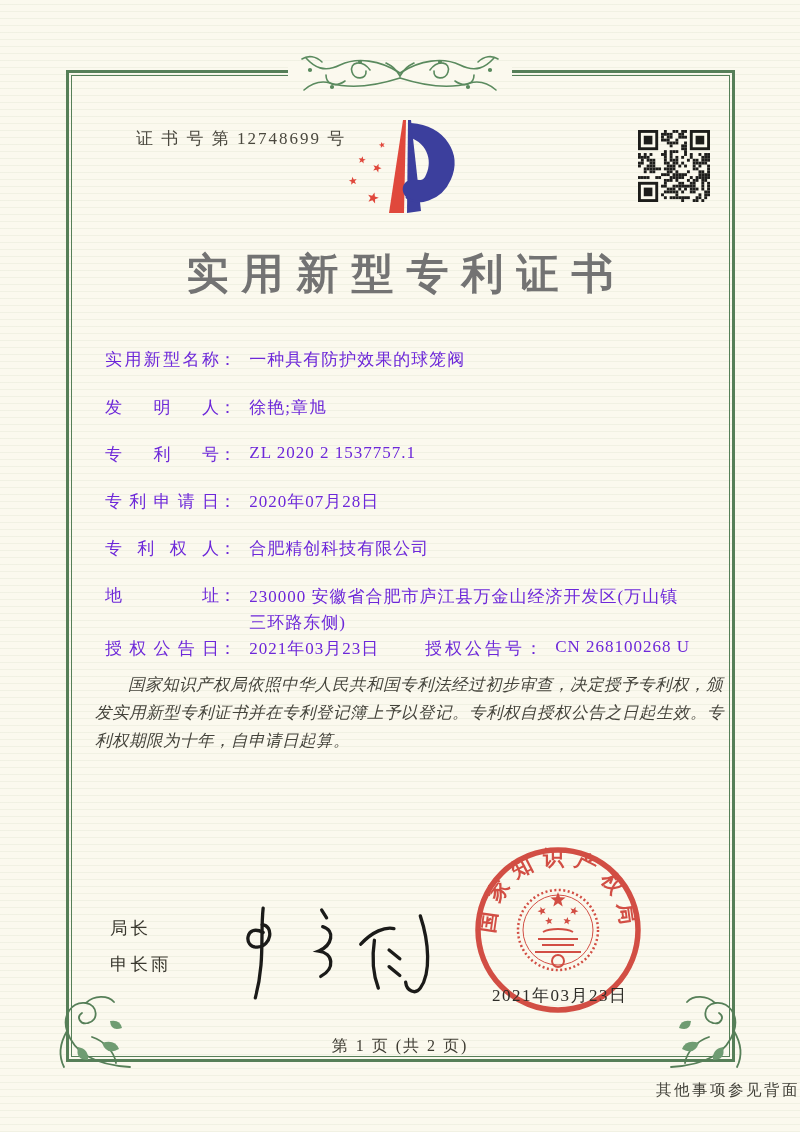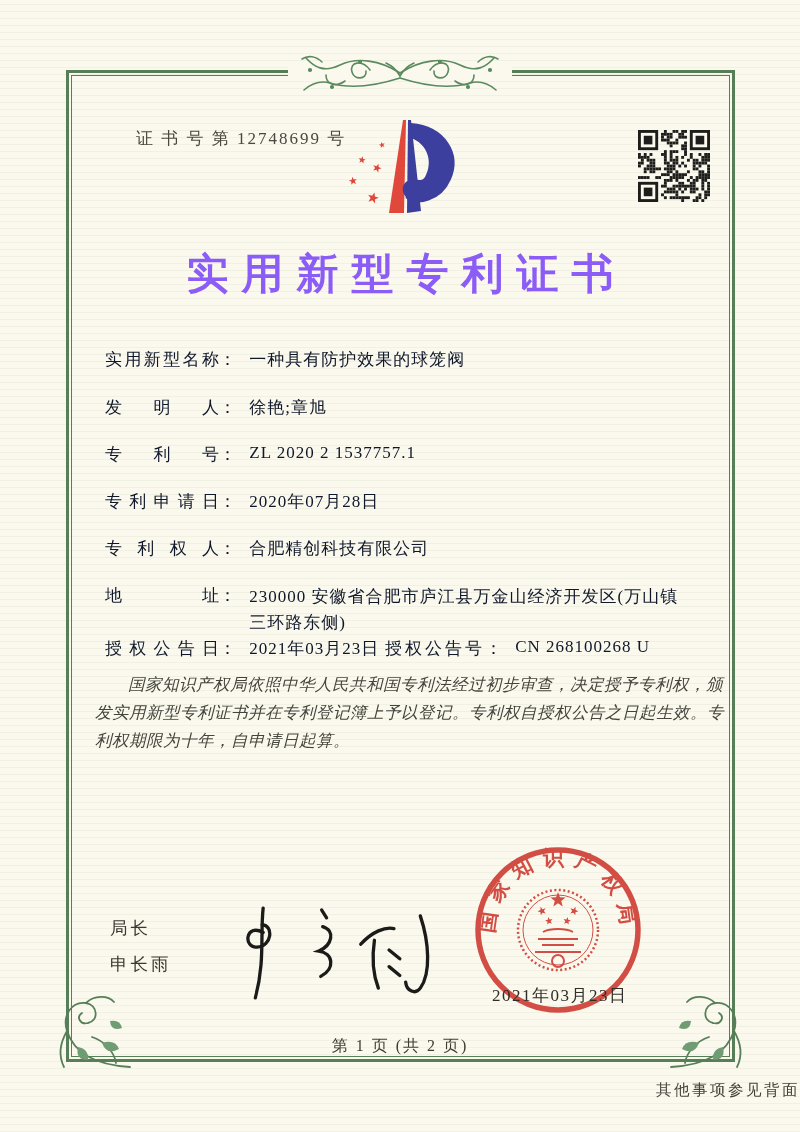--- a/index.html
+++ b/index.html
@@ -16,29 +16,29 @@
     position:absolute;left:66px;top:70px;right:65px;bottom:70px;
     border:3px solid #567f58;
   }
   .frame::after{
     content:'';position:absolute;inset:2px;border:1px solid #567f58;
   }
   .abs{position:absolute;}
   .cert-no{left:104px;top:127px;font-size:17px;color:#4a483e;letter-spacing:2px;margin-left:32px;}
   .title{
     left:0;right:0;top:246px;text-align:center;
-    font-size:42px;font-weight:600;color:#8b5cf6;letter-spacing:13px;text-indent:13px;
+    font-size:42px;font-weight:600;color:#737373;letter-spacing:13px;text-indent:13px;
   }
-  .field-row{left:105px;font-size:17px;color:#0f172a;white-space:nowrap;}
+  .field-row{left:105px;font-size:17px;color:#6d28d9;white-space:nowrap;}
   .f-label{display:inline-block;width:114px;text-align:justify;text-align-last:justify;vertical-align:top;}
   .f-colon{display:inline-block;vertical-align:top;}
   .f-value{display:inline-block;margin-left:9px;vertical-align:top;letter-spacing:1px;}
   .f-value.wrap{white-space:normal;max-width:445px;line-height:26px;}
   .grant-pair2{position:absolute;left:280px;top:0;white-space:nowrap;}
-  .grant-pair2 .g-label{letter-spacing:3px;}
+  .grant-pair2 .g-label{letter-spacing:3px;margin-left:40px;}
   .paragraphs{left:95px;top:671px;width:630px;font-size:16.5px;line-height:28px;color:#45443c;}
   .paragraphs p{margin:0;text-indent:2em;letter-spacing:0.5px;font-style:italic;}
   .signoff{left:110px;top:910px;font-size:17.5px;color:#3a382f;letter-spacing:3px;line-height:36px;}
   .sig-svg{left:228px;top:902px;}
   .seal-wrap{left:470px;top:842px;width:176px;height:176px;opacity:0.93;}
   .seal-date{left:492px;top:984px;font-size:17px;color:#2e2d28;letter-spacing:1.5px;z-index:5;}
   .page-indicator{left:0;right:0;top:1036px;text-align:center;font-size:16px;color:#3f3d33;letter-spacing:2px;}
   .back-note{left:0;right:0;top:1080px;text-align:right;font-size:15.5px;color:#43423a;letter-spacing:2.5px;}
   .qr{left:638px;top:130px;width:72px;height:72px;}
   .logo{left:333px;top:112px;}

